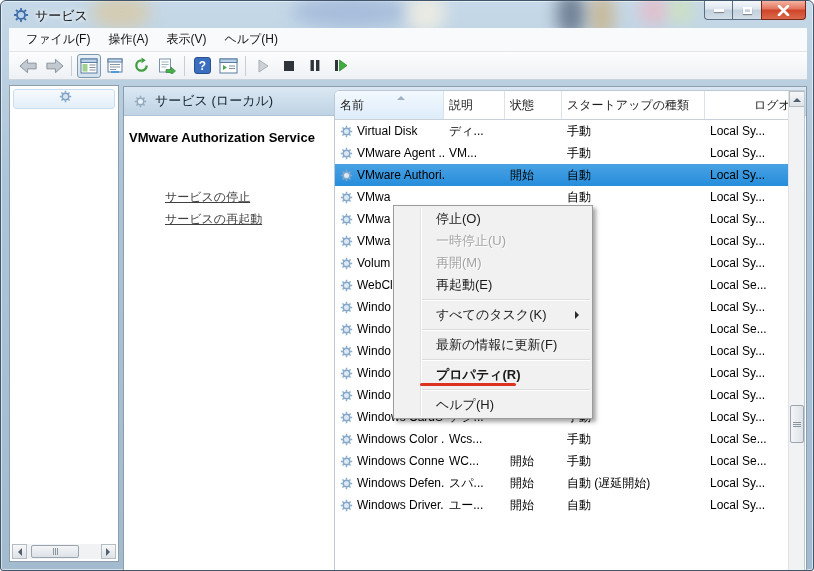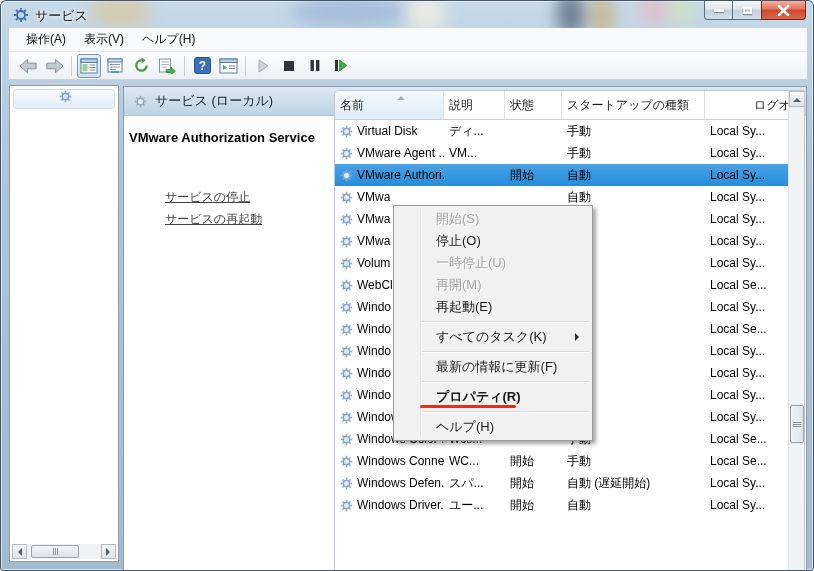--- a/index.html
+++ b/index.html
@@ -142,20 +142,21 @@
         <svg width="13" height="11" viewBox="0 0 13 11">
           <path d="M2 1 L11 10 M11 1 L2 10" stroke="#fff" stroke-width="2.6" stroke-linecap="round"></path>
         </svg>
       </div>
     </div>
   </div>
 
   <div class="client">
 
     <div class="menubar" id="menubar">
+        <span class="menu-item">ファイル(F)</span>
         <span class="menu-item">操作(A)</span>
         <span class="menu-item">表示(V)</span>
         <span class="menu-item">ヘルプ(H)</span>
       </div>
 
     <div class="toolbar">
       <div class="tbtn">
         <svg width="19" height="16" viewBox="0 0 20 16">
             <path d="M9 1 L1 8 L9 15 L9 11 L18 11 L18 5 L9 5 Z" fill="#c3c9d0" stroke="#868f99"></path>
           </svg>
@@ -590,23 +591,20 @@
 
         <div class="tabs-row" id="tabs-row">
             <div class="tab active">拡張</div>
             <div class="tab">標準</div>
           </div>
       </div>
     </div>
   </div>
 
   <div class="ctx" id="ctx">
-      <div class="mi disabled">
-        <span>開始(S)</span>
-      </div>
       <div class="mi">
         <span>停止(O)</span>
       </div>
       <div class="mi disabled">
         <span>一時停止(U)</span>
       </div>
       <div class="mi disabled">
         <span>再開(M)</span>
       </div>
       <div class="mi">

